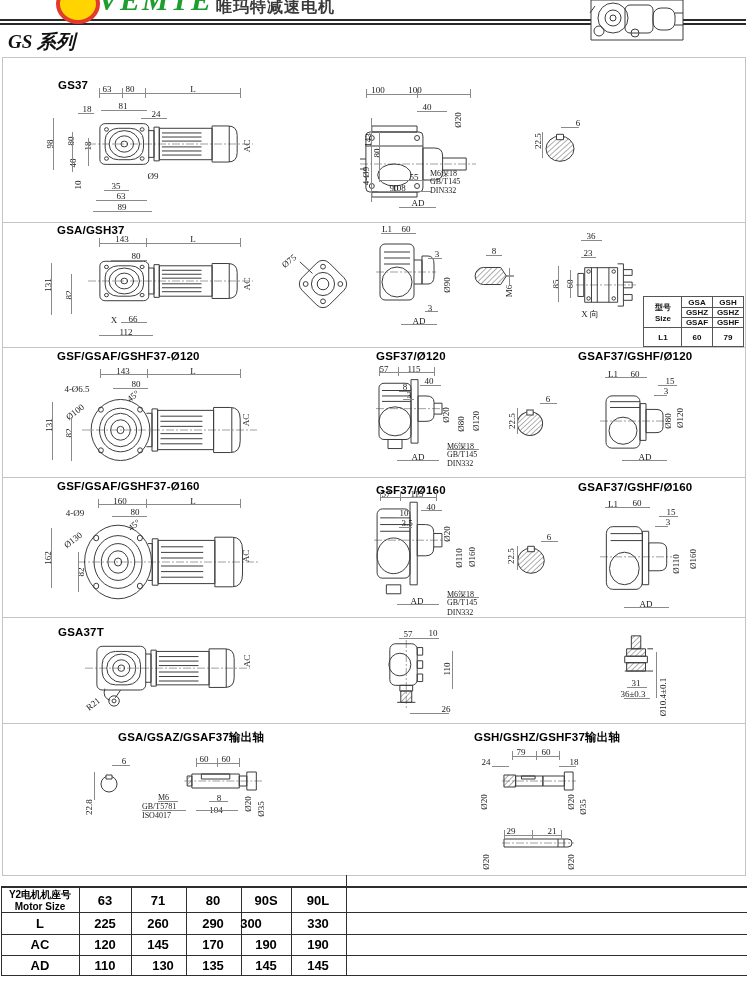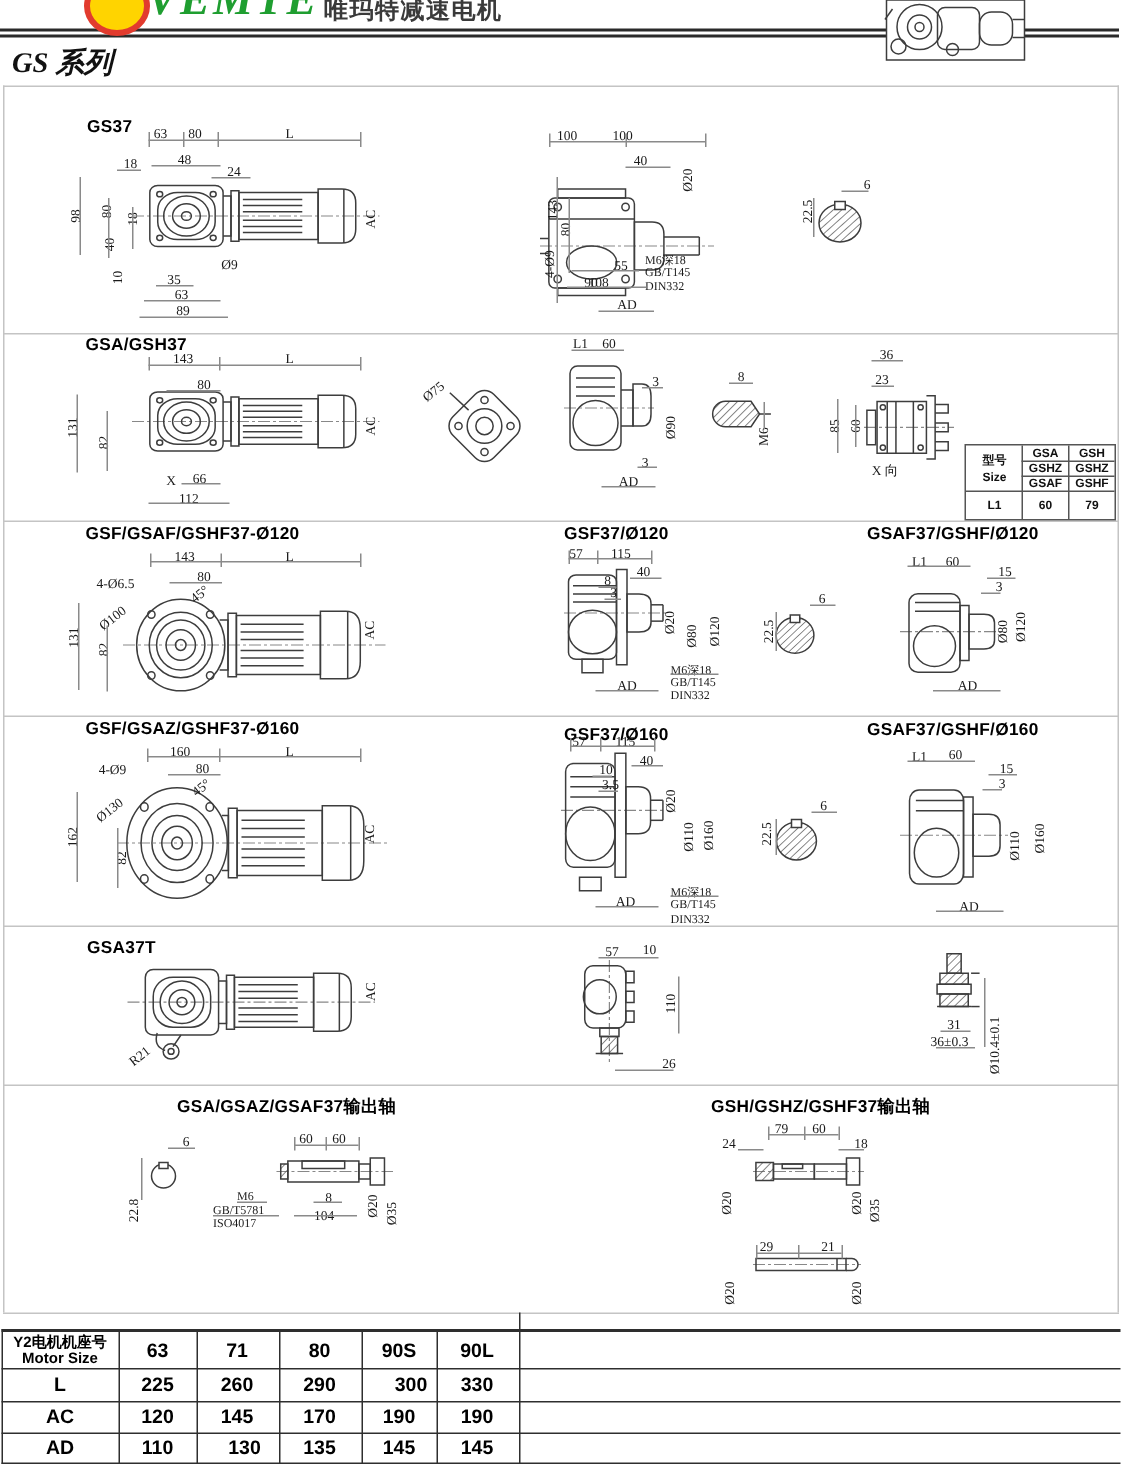--- a/index.html
+++ b/index.html
@@ -118,21 +118,21 @@
     <line x1="0" y1="47" x2="6" y2="47"></line>
         <line x1="0" y1="57" x2="6" y2="57"></line>
   </svg>
   <svg class="dr" style="left:540px;top:128px" width="40" height="36" viewBox="0 0 40 40" preserveAspectRatio="none">
     <circle class="f" cx="20" cy="23" r="14"></circle>
         <rect class="w" x="16.5" y="7" width="7" height="6"></rect>
   </svg>
   <span class="d" style="left:107px;top:89px">63</span>
   <span class="d" style="left:130px;top:89px">80</span>
   <span class="d" style="left:193px;top:89px">L</span>
-  <span class="d" style="left:123px;top:106px">48</span>
+  <span class="d" style="left:123px;top:106px">81</span>
   <span class="d" style="left:156px;top:114px">24</span>
   <span class="d" style="left:87px;top:109px">18</span>
   <span class="d rv" style="left:50px;top:144px">98</span>
   <span class="d rv" style="left:71px;top:141px">80</span>
   <span class="d rv" style="left:88px;top:146px">18</span>
   <span class="d rv" style="left:73px;top:163px">40</span>
   <span class="d rv" style="left:78px;top:185px">10</span>
   <span class="d" style="left:116px;top:186px">35</span>
   <span class="d" style="left:121px;top:196px">63</span>
   <span class="d" style="left:122px;top:207px">89</span>
@@ -409,21 +409,21 @@
       <i class="hl" style="left:447px;top:449px;width:32px"></i>
   <i class="hl" style="left:540px;top:403px;width:17px"></i>
       <i class="vl" style="left:517px;top:408px;height:26px"></i>
   <i class="hl" style="left:605px;top:377px;width:42px"></i>
       <i class="hl" style="left:658px;top:385px;width:19px"></i>
       <i class="hl" style="left:654px;top:395px;width:13px"></i>
       <i class="hl" style="left:622px;top:460px;width:45px"></i>
 </div>
 
 <div class="sec">
-  <span class="tt" style="left:57px;top:480px">GSF/GSAZ/GSHF37-Ø160</span>
+  <span class="tt" style="left:57px;top:480px">GSF/GSAF/GSHF37-Ø160</span>
   <span class="tt" style="left:376px;top:484px">GSF37/Ø160</span>
   <span class="tt" style="left:578px;top:481px">GSAF37/GSHF/Ø160</span>
   <svg class="dr" style="left:78px;top:518px" width="182" height="88" viewBox="0 0 250 110" preserveAspectRatio="none">
     <line class="cl" x1="0" y1="55" x2="250" y2="55"></line>
     <circle cx="55" cy="55" r="46"></circle>
         <circle cx="55" cy="55" r="33"></circle>
     <circle cx="55" cy="55" r="23"></circle>
         <circle cx="55" cy="55" r="14"></circle>
         <circle cx="55" cy="55" r="5"></circle>
     <circle cx="25" cy="25" r="3.5"></circle>
@@ -675,21 +675,21 @@
   <span class="mc mch" style="left:39px;top:20px">Motor Size</span>
   <span class="mc" style="left:104px;top:14px">63</span>
   <span class="mc" style="left:157px;top:14px">71</span>
   <span class="mc" style="left:212px;top:14px">80</span>
   <span class="mc" style="left:265px;top:14px">90S</span>
   <span class="mc" style="left:317px;top:14px">90L</span>
   <span class="mc" style="left:39px;top:37px">L</span>
   <span class="mc" style="left:104px;top:37px">225</span>
   <span class="mc" style="left:157px;top:37px">260</span>
   <span class="mc" style="left:212px;top:37px">290</span>
-  <span class="mc" style="left:273px;top:37px">300</span>
+  <span class="mc" style="left:250px;top:37px">300</span>
   <span class="mc" style="left:317px;top:37px">330</span>
   <span class="mc" style="left:39px;top:58px">AC</span>
   <span class="mc" style="left:104px;top:58px">120</span>
   <span class="mc" style="left:157px;top:58px">145</span>
   <span class="mc" style="left:212px;top:58px">170</span>
   <span class="mc" style="left:265px;top:58px">190</span>
   <span class="mc" style="left:317px;top:58px">190</span>
   <span class="mc" style="left:39px;top:79px">AD</span>
   <span class="mc" style="left:104px;top:79px">110</span>
   <span class="mc" style="left:162px;top:79px">130</span>

